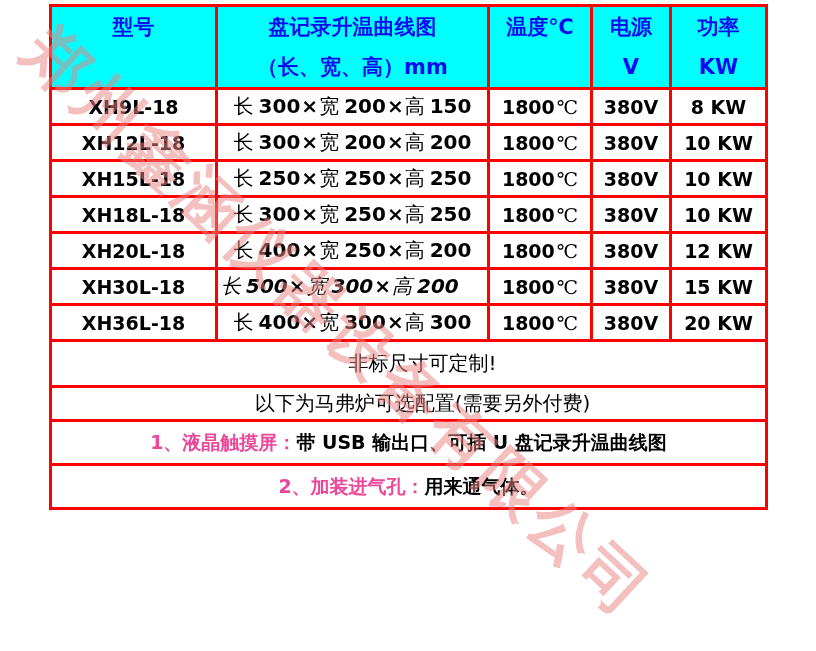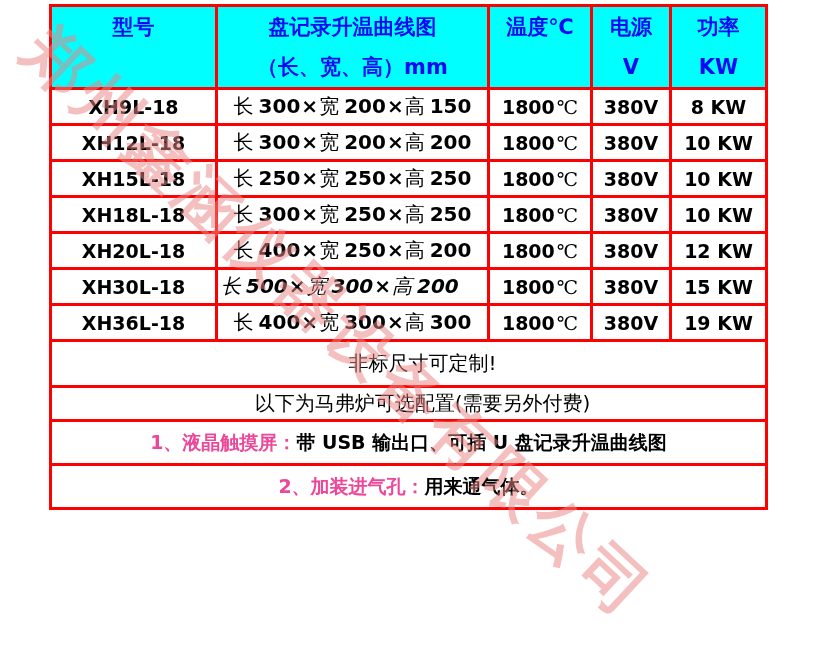--- a/index.html
+++ b/index.html
@@ -116,21 +116,21 @@
       <td><span>1800</span><span class="unit">℃</span></td>
       <td>380V</td>
       <td>15 KW</td>
     </tr>
 
     <tr class="data">
       <td>XH36L-18</td>
       <td class="dims"><span class="lab">长</span><span class="num">400</span><span class="x">×</span><span class="lab">宽</span><span class="num">300</span><span class="x">×</span><span class="lab">高</span><span class="num">300</span></td>
       <td><span>1800</span><span class="unit">℃</span></td>
       <td>380V</td>
-      <td>19 KW</td>
+      <td>20 KW</td>
     </tr>
 
     <tr class="notice1">
       <td colspan="5">非标尺寸可定制!</td>
     </tr>
     <tr class="notice2">
       <td colspan="5">以下为马弗炉可选配置(需要另外付费)</td>
     </tr>
     <tr class="opt">
       <td colspan="5"><span class="red">1、液晶触摸屏：</span><span>带 USB 输出口、可插 U 盘记录升温曲线图</span></td>

